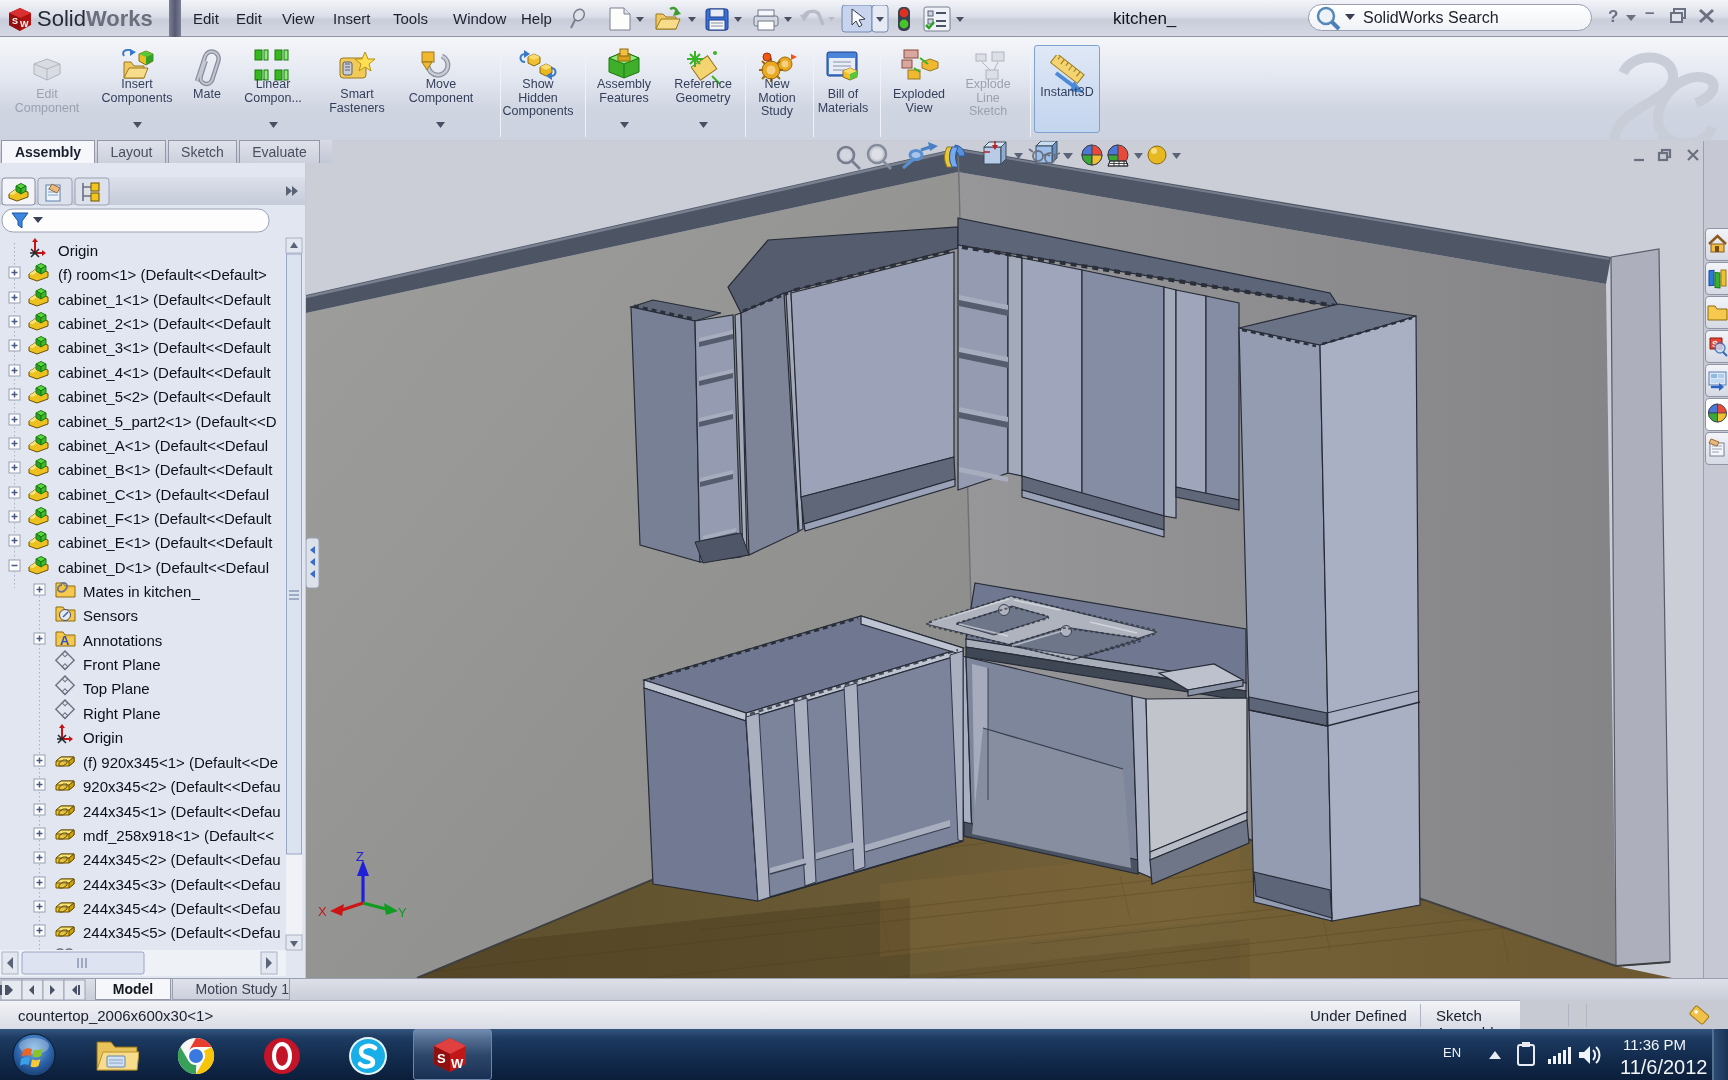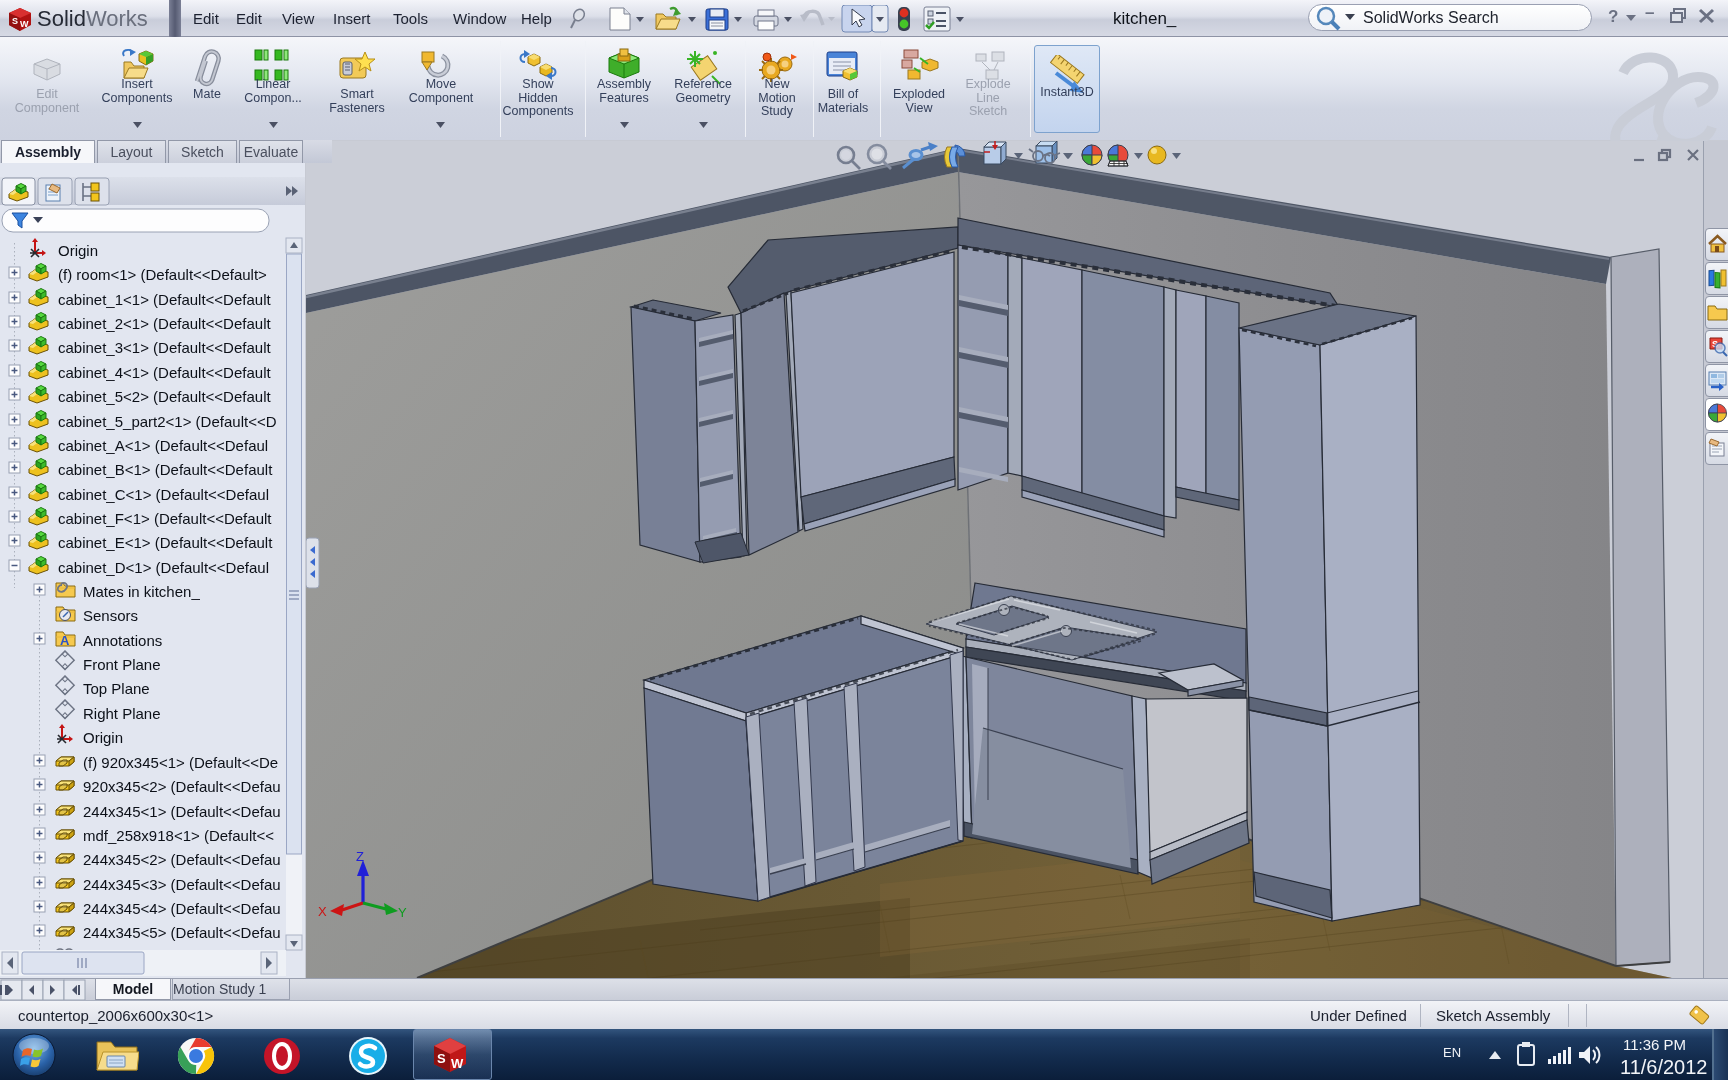--- a/index.html
+++ b/index.html
@@ -8,36 +8,36 @@
 #ribbon{position:absolute;left:0;top:37px;width:1728px;height:103px;background:linear-gradient(#f5f6fa,#e3e7f0 40%,#d0d5e2 70%,#cdd2e0)}
 .rbtn{position:absolute;top:40px;text-align:center;font-size:12.5px;color:#333f5a;line-height:13.5px}
 .rbtn.dis{color:#9ba1af}
 .rsep{position:absolute;top:4px;width:1px;height:96px;background:#b4bac9;border-right:1px solid #f0f2f7}
 #tabrow{position:absolute;left:0;top:140px;width:332px;height:23px;background:linear-gradient(#d8dbe5,#c3c8d6);z-index:3}
 .ctab{position:absolute;top:0;height:23px;font-size:14px;color:#4a4f5e;text-align:center;line-height:22px;border:1px solid #9298a8;border-bottom:none;background:linear-gradient(#dfe2ea,#ccd0dc)}
 .ctab.act{background:#f6f7fa;font-weight:bold;color:#1a1f2e}
 #panel{position:absolute;left:0;top:163px;width:305px;height:815px;background:#e4e8f2;border-right:1px solid #9298a8}
 #viewport{position:absolute;left:306px;top:141px;width:1397px;height:837px}
 #modeltabs{position:absolute;left:0;top:978px;width:1728px;height:22px;background:linear-gradient(#dde0e8,#c9cdd8);border-top:1px solid #9aa0b0}
-#statusbar{position:absolute;left:0;top:1000px;width:1728px;height:29px;background:linear-gradient(#f2f3f7,#d9dce5);border-top:1px solid #aab0bf;font-size:15px;color:#1a1f2c}
+#statusbar{position:absolute;left:0;top:1000px;width:1520px;height:29px;background:linear-gradient(#f2f3f7,#d9dce5);border-top:1px solid #aab0bf;font-size:15px;color:#1a1f2c}
 #taskbar{position:absolute;left:0;top:1029px;width:1728px;height:51px;background:linear-gradient(#33557e,#1d3a61 18%,#132c4e 55%,#0b1e3a)}
 #taskpane{position:absolute;left:1703px;top:141px;width:25px;height:837px;background:#c6c9d3;border-left:1px solid #9aa0ae}
 .tpb{position:absolute;left:1px;width:24px;height:33px;background:linear-gradient(#f2f4f8,#d6dae4);border:1px solid #8f95a5;border-radius:4px 0 0 4px}
 </style></head>
 <body>
 
 <div id="titlebar">
  <svg class="abs" style="left:6px;top:5px" width="28" height="28" viewBox="0 0 28 28">
   <polygon points="3,8 14,3 25,8 25,20 14,26 3,20" fill="#b01212"></polygon>
   <polygon points="3,8 14,3 25,8 14,13" fill="#d83030"></polygon>
   <polygon points="3,8 14,13 14,26 3,20" fill="#941010"></polygon>
   <text x="6" y="19" font-size="9" fill="#fff" font-weight="bold">S</text>
       <text x="14" y="22" font-size="9" fill="#fff" font-weight="bold">W</text>
  </svg>
- <div class="abs" style="left:37px;top:6px;font-size:22px"><span style="font-weight:normal;color:#262a35">Solid</span><span style="color:#6a6f7d;font-weight:normal">Works</span></div>
+ <div class="abs" style="left:37px;top:6px;font-size:22px"><span style="font-weight:normal;color:#262a35">Solid</span><span style="color:#6a6f7d;font-weight:bold">Works</span></div>
  <div class="abs" style="left:169px;top:0;width:12px;height:37px;background:linear-gradient(90deg,#7a7f95,#565b72 50%,#7a7f95)"></div>
  <div class="menu" style="left:193px">Edit</div>
  <div class="menu" style="left:236px">Edit</div>
  <div class="menu" style="left:282px">View</div>
  <div class="menu" style="left:333px">Insert</div>
  <div class="menu" style="left:393px">Tools</div>
  <div class="menu" style="left:453px">Window</div>
  <div class="menu" style="left:521px">Help</div>
  <svg class="abs" style="left:568px;top:8px" width="20" height="22" viewBox="0 0 20 22">
       <ellipse cx="11" cy="7" rx="5" ry="6" fill="#dfe2e9" stroke="#787e8e" stroke-width="1.5" transform="rotate(35 11 7)"></ellipse>
@@ -299,21 +299,21 @@
    <path d="M55 30 c10 -22 48 -20 50 2 c2 20 -28 26 -48 44 c-16 14 -12 34 8 36 c16 2 28 -8 30 -18"></path>
    <path d="M128 60 c22 -8 24 -26 2 -26 c-26 0 -52 36 -34 58 c12 15 42 10 48 -8"></path>
   </g>
  </svg>
 </div>
 
 <div id="tabrow">
  <div class="ctab act" style="left:1px;width:94px">Assembly</div>
  <div class="ctab" style="left:97px;width:69px">Layout</div>
  <div class="ctab" style="left:168px;width:69px">Sketch</div>
- <div class="ctab" style="left:239px;width:64px">Evaluate</div>
+ <div class="ctab" style="left:239px;width:81px">Evaluate</div>
 </div>
 
 <div id="panel">
 <svg width="305" height="815" viewBox="0 0 305 815" font-family="Liberation Sans, sans-serif">
 <defs>
  <g id="pbox">
           <rect x="0" y="0" width="11" height="11" fill="#fdfdfe" stroke="#98a0b2"></rect>
           <path d="M2.5 5.5 h6" stroke="#4a5a80" stroke-width="1.5"></path>
         </g>
  <g id="pboxp">
@@ -847,21 +847,21 @@
         <polygon points="8,6 8,16 13,11"></polygon>
         <rect x="6" y="6" width="2" height="10"></rect>
         <polygon points="34,6 34,16 29,11"></polygon>
         <polygon points="50,6 50,16 55,11"></polygon>
         <polygon points="77,6 77,16 72,11"></polygon>
         <rect x="78,6" y="6" width="2" height="10"></rect>
       </g>
   <path d="M6 6 v10 M79 6 v10" stroke="#4a5268" stroke-width="2"></path>
  </svg>
  <div class="abs" style="left:95px;top:0;width:76px;height:21px;background:#f6f7fa;border:1px solid #9298a8;border-top:none;font-weight:bold;font-size:14px;color:#12161f;text-align:center;line-height:20px">Model</div>
- <div class="abs" style="left:172px;top:0;width:118px;height:21px;background:linear-gradient(#dfe2ea,#ccd0dc);border:1px solid #9aa0b0;border-top:none;font-size:14px;color:#3a4050;text-align:left;line-height:20px">Motion Study 1</div>
+ <div class="abs" style="left:172px;top:0;width:118px;height:21px;background:linear-gradient(#dfe2ea,#ccd0dc);border:1px solid #9aa0b0;border-top:none;font-size:14px;color:#3a4050;text-align:right;line-height:20px">Motion Study 1</div>
 </div>
 
 <div id="statusbar">
  <div class="abs" style="left:18px;top:6px">countertop_2006x600x30&lt;1&gt;</div>
  <div class="abs" style="left:1310px;top:6px">Under Defined</div>
  <div class="abs" style="left:1420px;top:3px;width:1px;height:23px;background:#b0b5c2"></div>
  <div class="abs" style="left:1436px;top:6px">Sketch Assembly</div>
  <div class="abs" style="left:1568px;top:3px;width:1px;height:23px;background:#b0b5c2"></div>
  <div class="abs" style="left:1586px;top:3px;width:1px;height:23px;background:#b0b5c2"></div>
  <svg class="abs" style="left:1688px;top:3px" width="24" height="23" viewBox="0 0 24 23">

